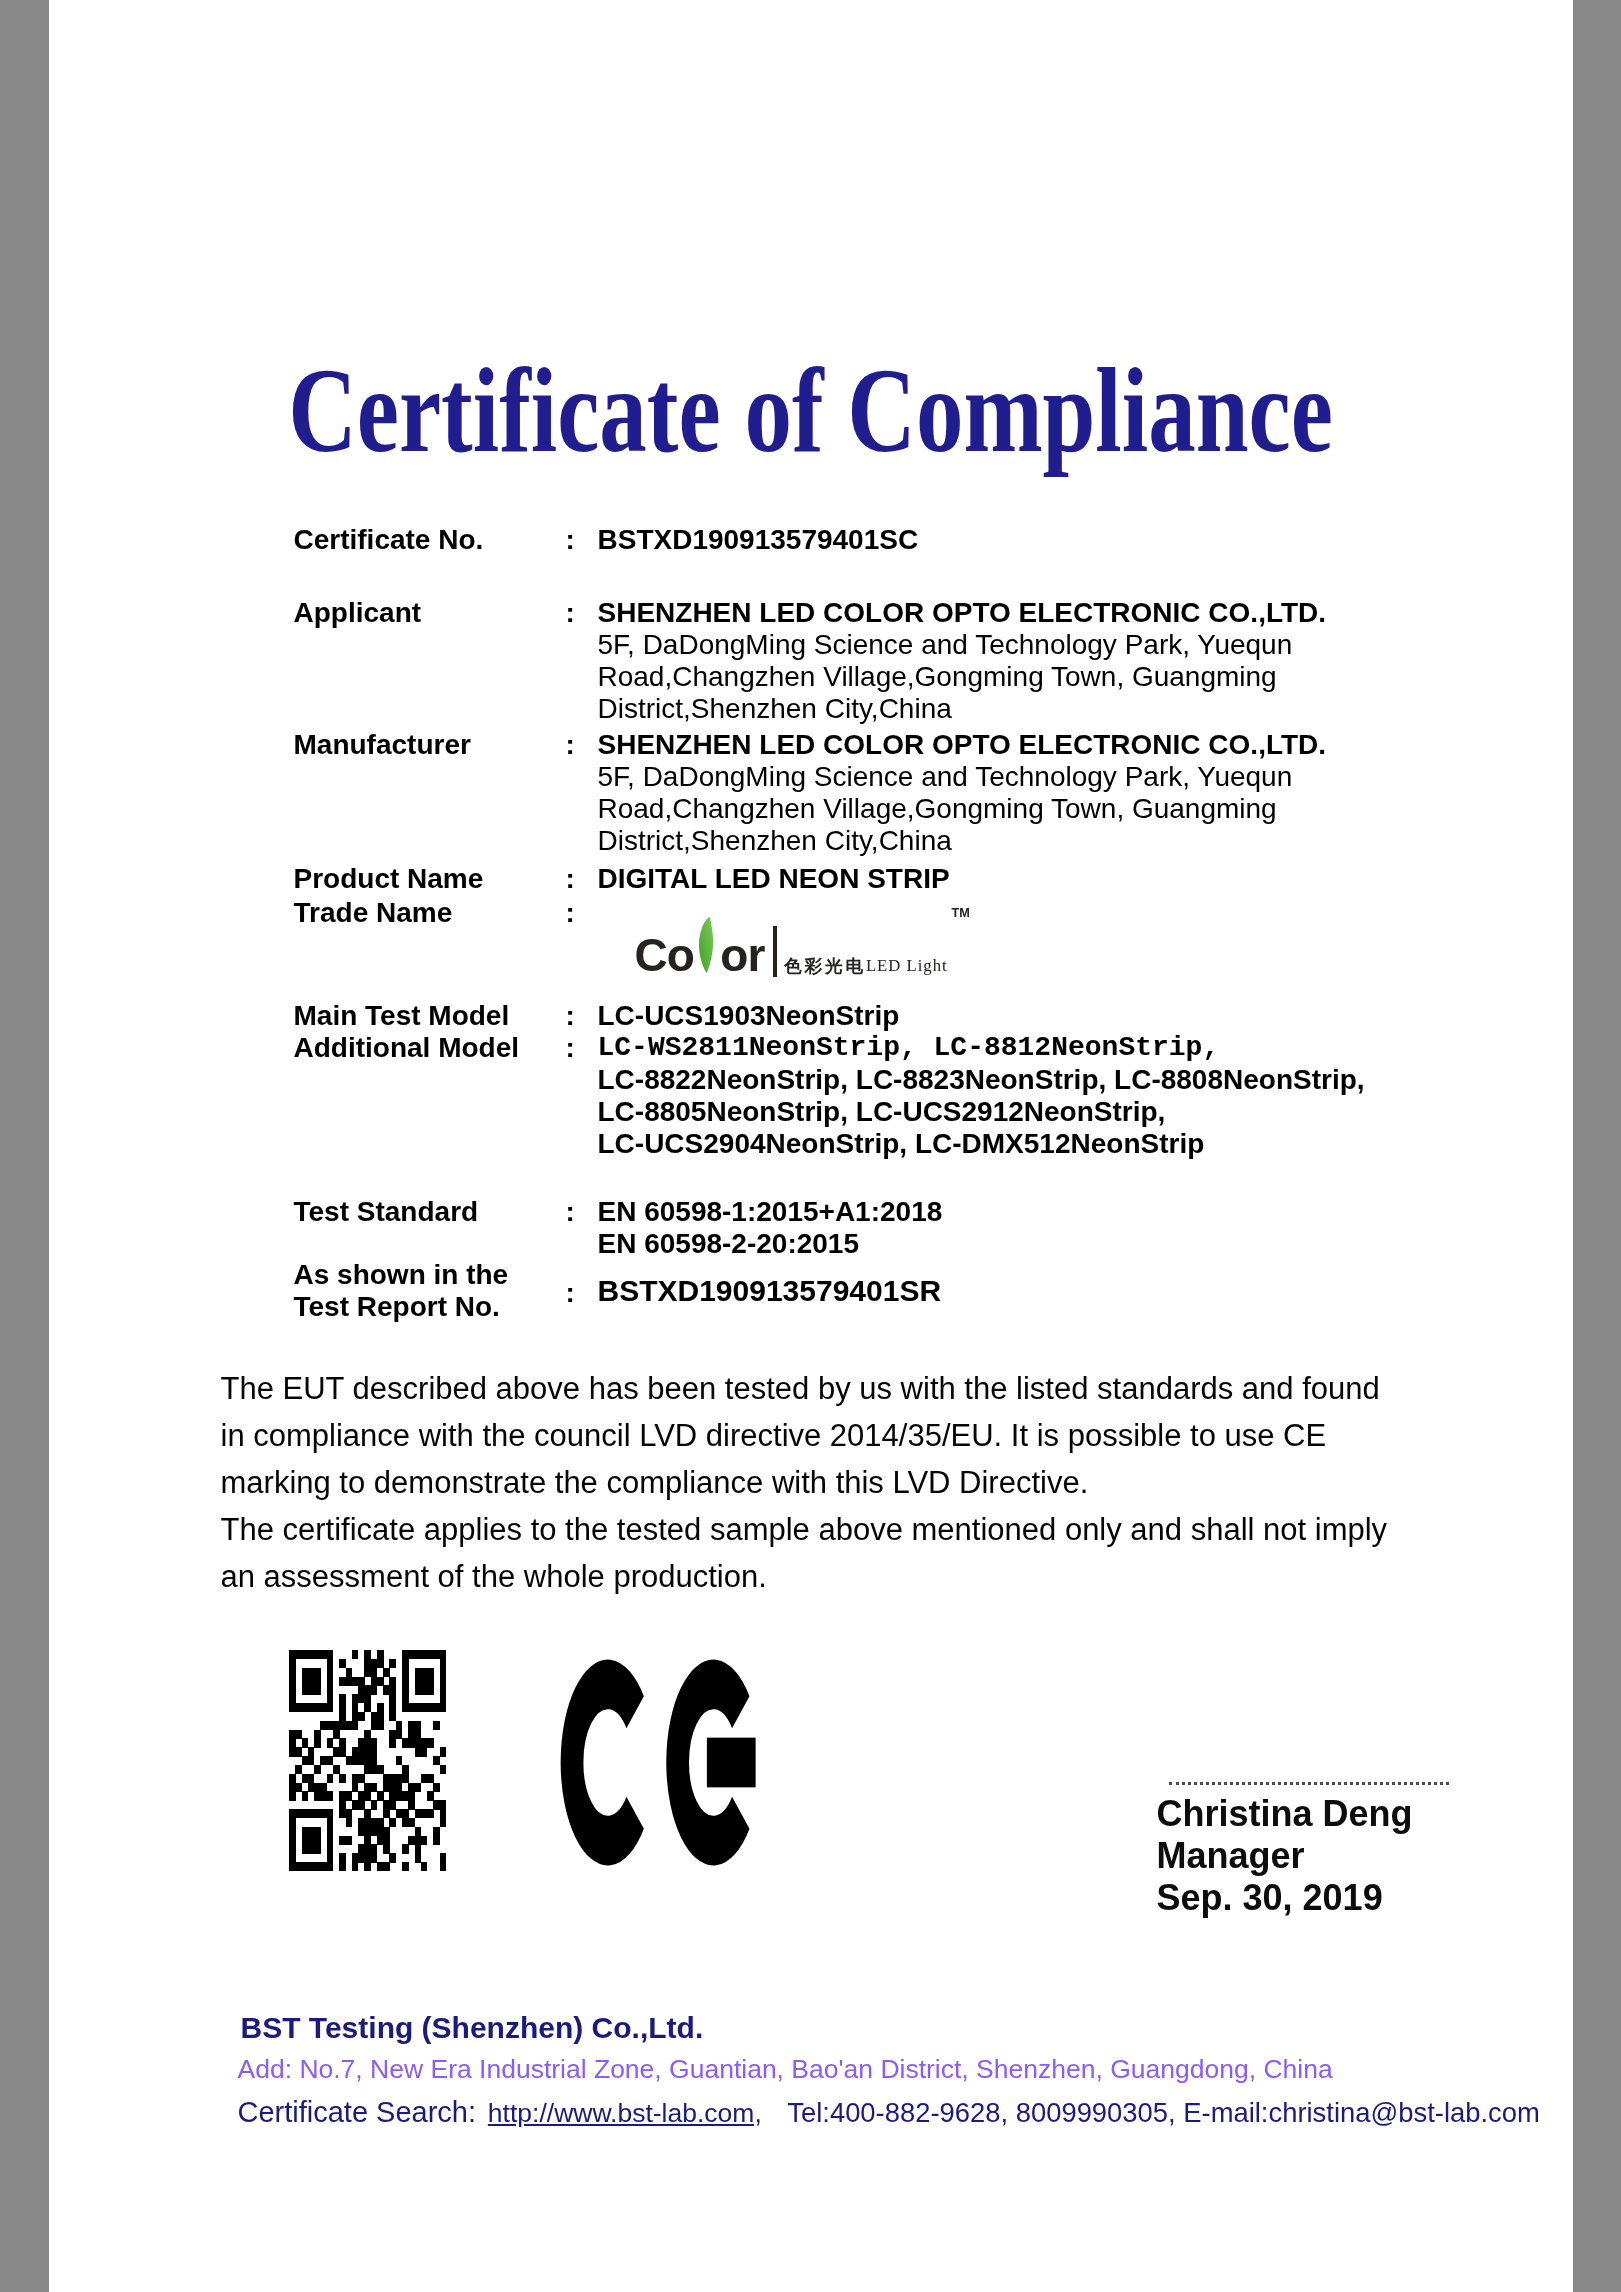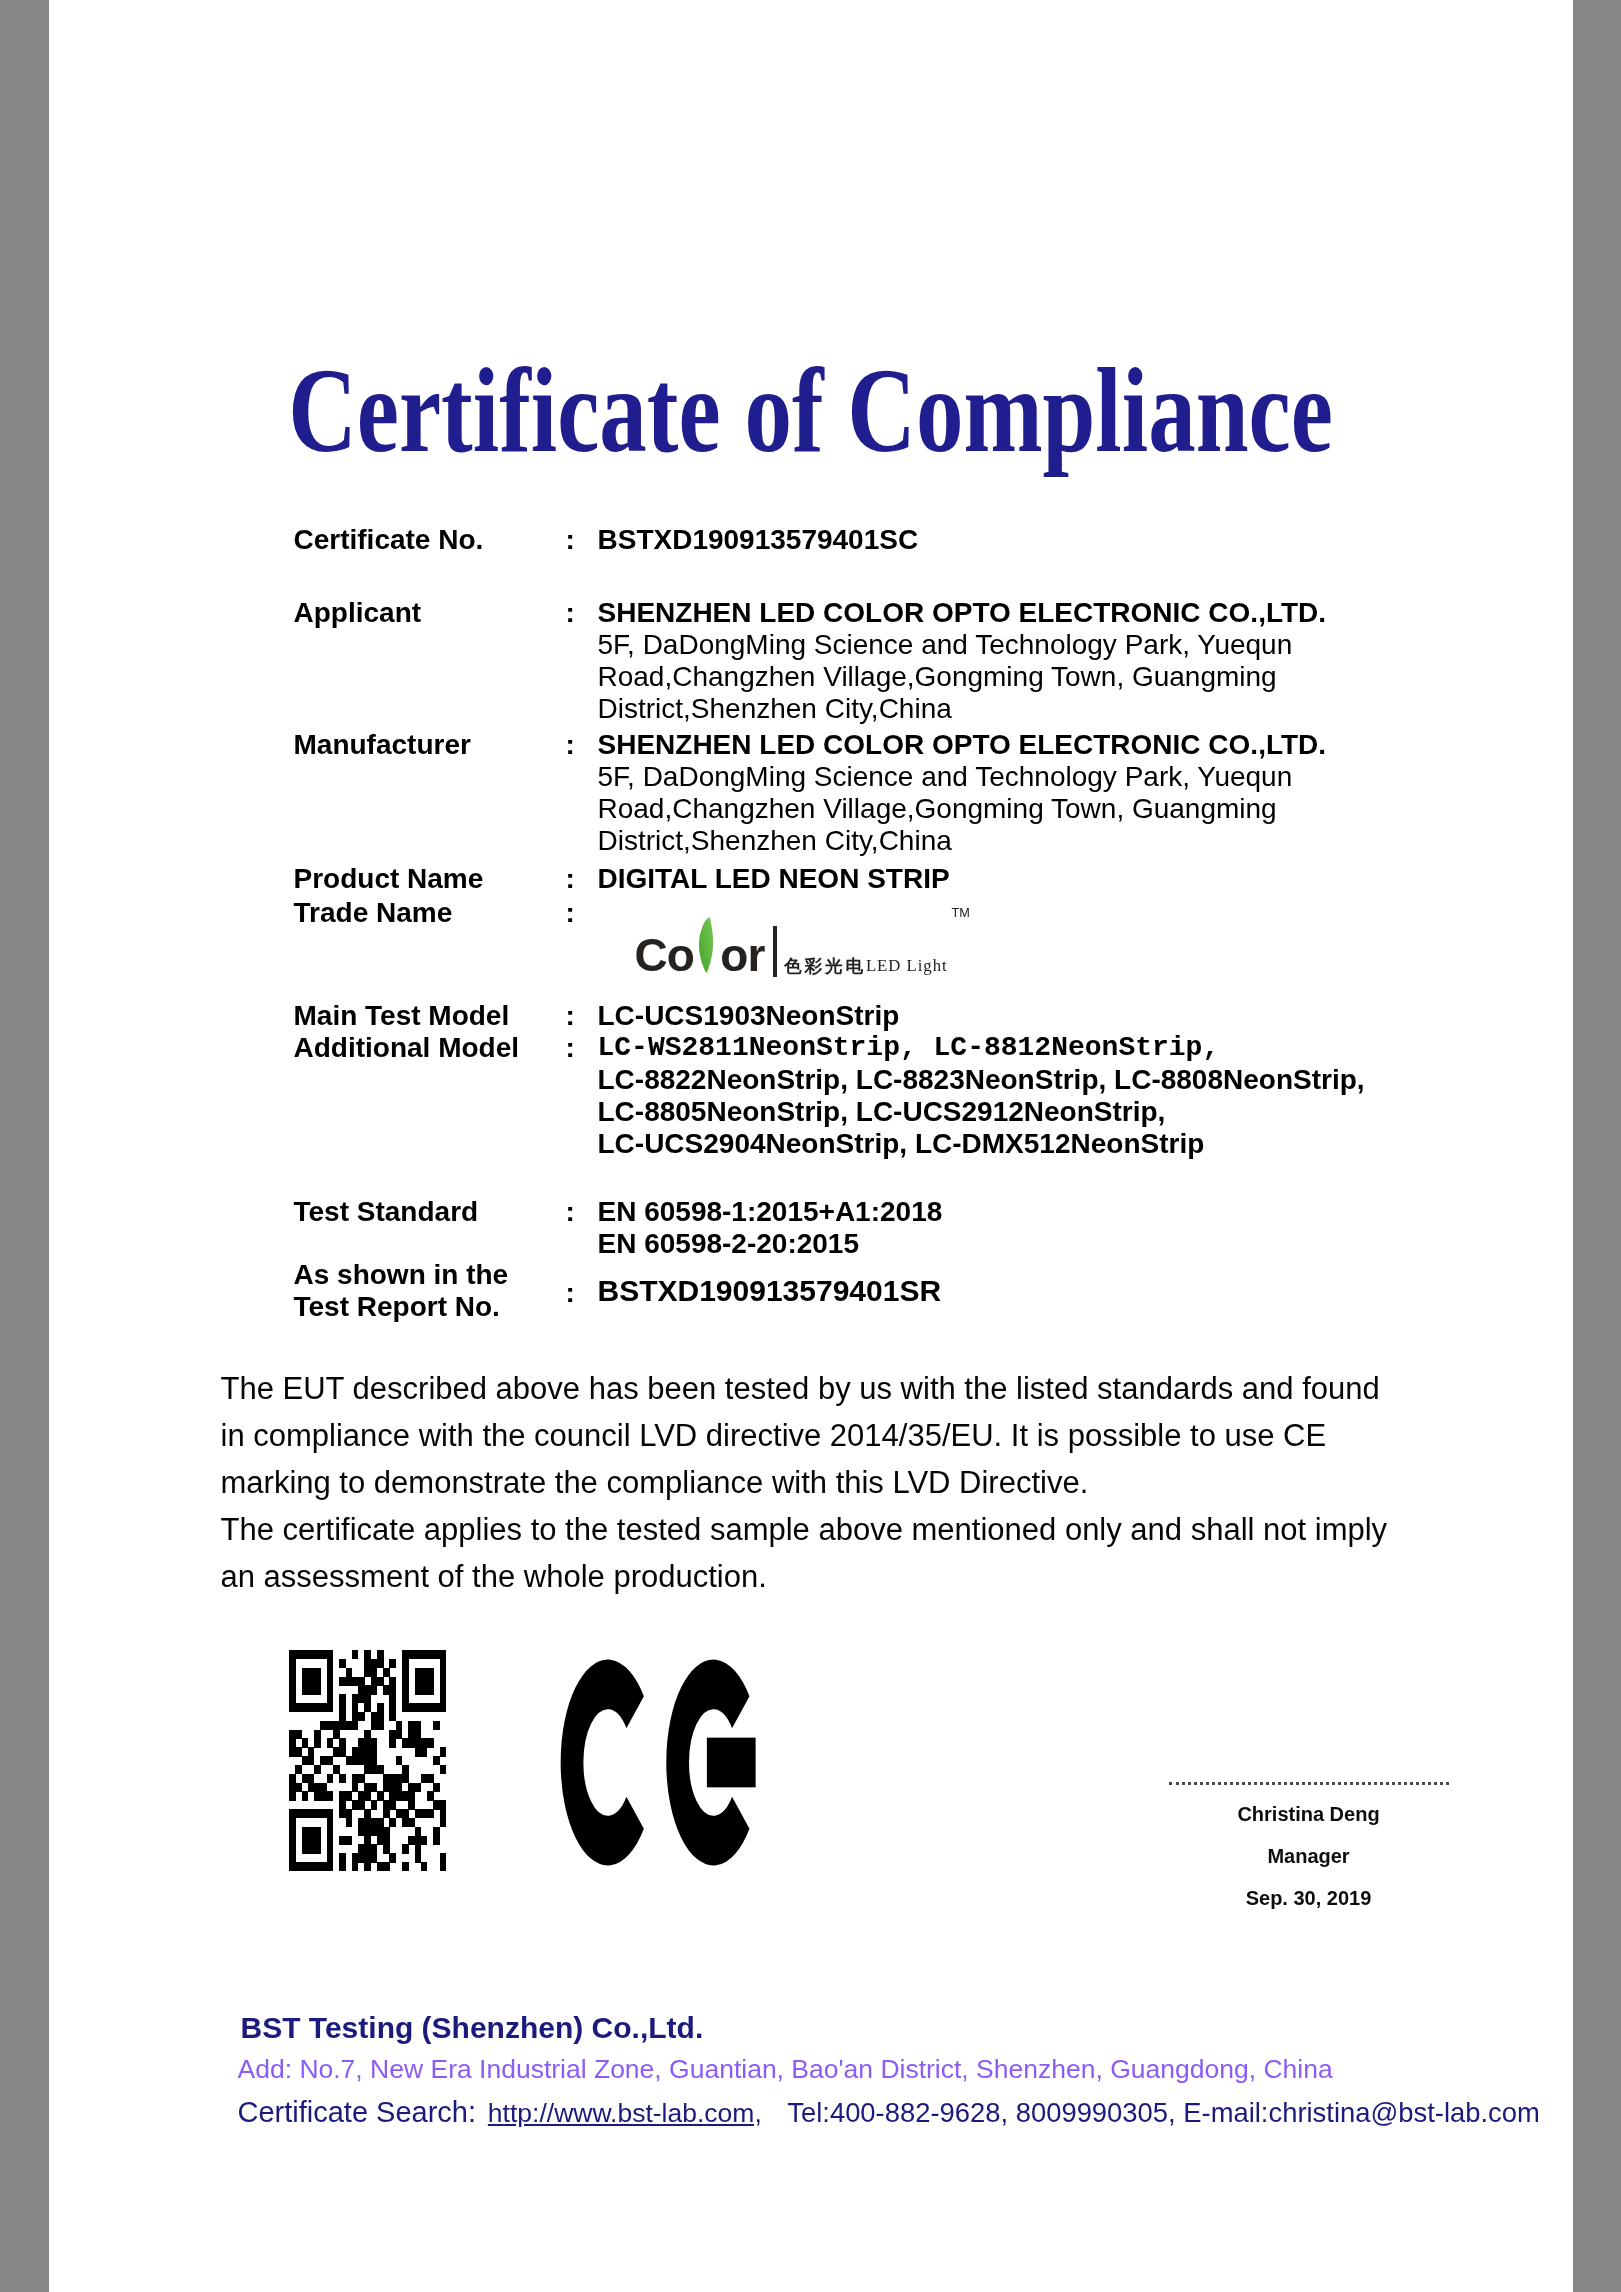--- a/index.html
+++ b/index.html
@@ -22,33 +22,33 @@
 
   
   .logo{position:absolute;left:586px;top:904px;display:flex;align-items:flex-end;height:76px;}
   .logo .word{font-weight:bold;font-size:46px;line-height:1;color:#262220;letter-spacing:-1px;
               font-family:"Liberation Sans", sans-serif;padding-bottom:2px;}
   .logo svg.leaf{width:24.5px;height:71px;margin:0 1px -1px 1px;}
   .logo .bar{width:3.9px;height:51px;background:#262220;margin:0 6.9px 2.9px 8.8px;}
   .logo .rightcol{display:flex;flex-direction:row;justify-content:flex-end;padding-bottom:2.9px;}
   .logo .cn{font-size:17.6px;font-weight:bold;letter-spacing:2.9px;color:#262220;line-height:21.6px;}
   .logo .led{font-family:"Liberation Serif", serif;font-size:16.7px;letter-spacing:1px;color:#262220;line-height:19.6px;}
-  .logo .tm{font-size:12.7px;font-weight:normal;color:#262220;align-self:flex-start;margin:2px 0 0 3.9px;}
+  .logo .tm{font-size:12.7px;font-weight:bold;color:#262220;align-self:flex-start;margin:2px 0 0 3.9px;}
 
   
   .bodytext{position:absolute;left:172px;top:1365px;font-size:31px;line-height:47px;color:#060606;}
   .bodytext div{white-space:nowrap;}
 
   
   .qr{position:absolute;left:240px;top:1650px;width:157px;height:221px;}
   .ce{position:absolute;left:510px;top:1656px;width:208px;height:213px;}
 
   
-  .sig{position:absolute;left:1108px;top:1782px;width:304px;text-align:center;
-       font-size:20px;font-weight:bold;color:#0d0d0d;}
+  .sig{position:absolute;left:1108px;top:1782px;width:304px;
+       font-size:36px;font-weight:bold;color:#0d0d0d;}
   .sig .dots{width:280px;margin:0 auto;border-top:3.9px dotted #4a4a4a;height:0;}
   .sig .line{line-height:42px;margin-top:0;}
   .sig .name{margin-top:7.8px;}
 
   
   .footer-company{position:absolute;left:192px;top:2011px;font-size:30px;font-weight:bold;
                   color:#1b1b7d;line-height:33px;}
   .footer-address{position:absolute;left:189px;top:2054px;font-size:26.5px;color:#8b5cf6;line-height:30px;}
   .footer-search{position:absolute;left:189px;top:2096px;font-size:29px;color:#1b1b7d;line-height:33px;}
   .footer-search .srch-link{font-size:26.5px;color:#1b1b7d;text-decoration:underline;margin-left:11.8px;cursor:pointer;}

